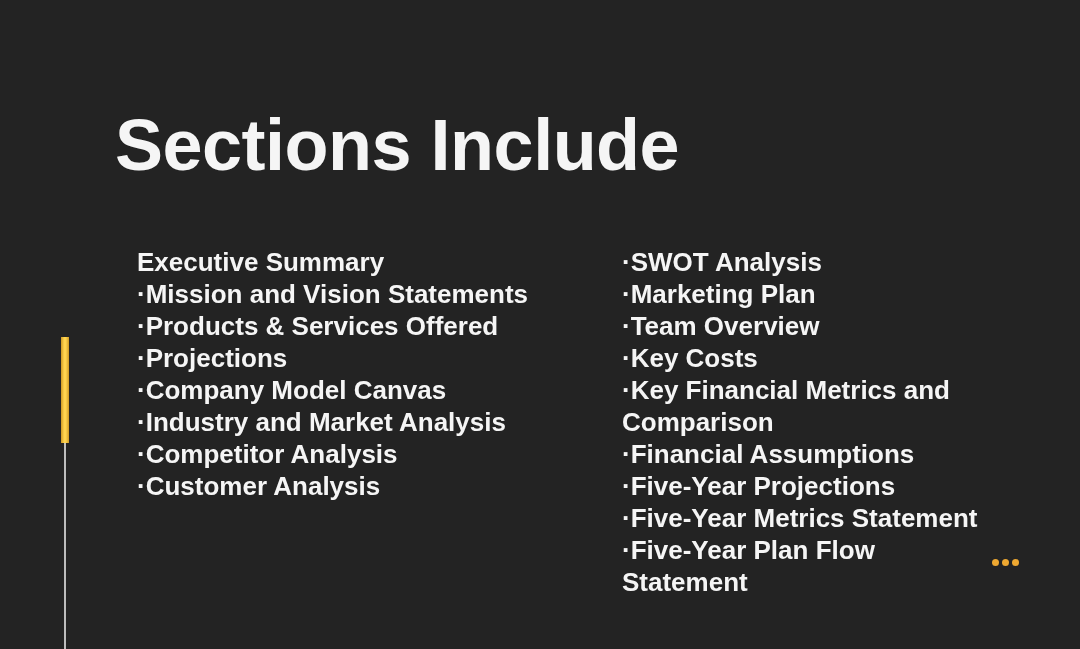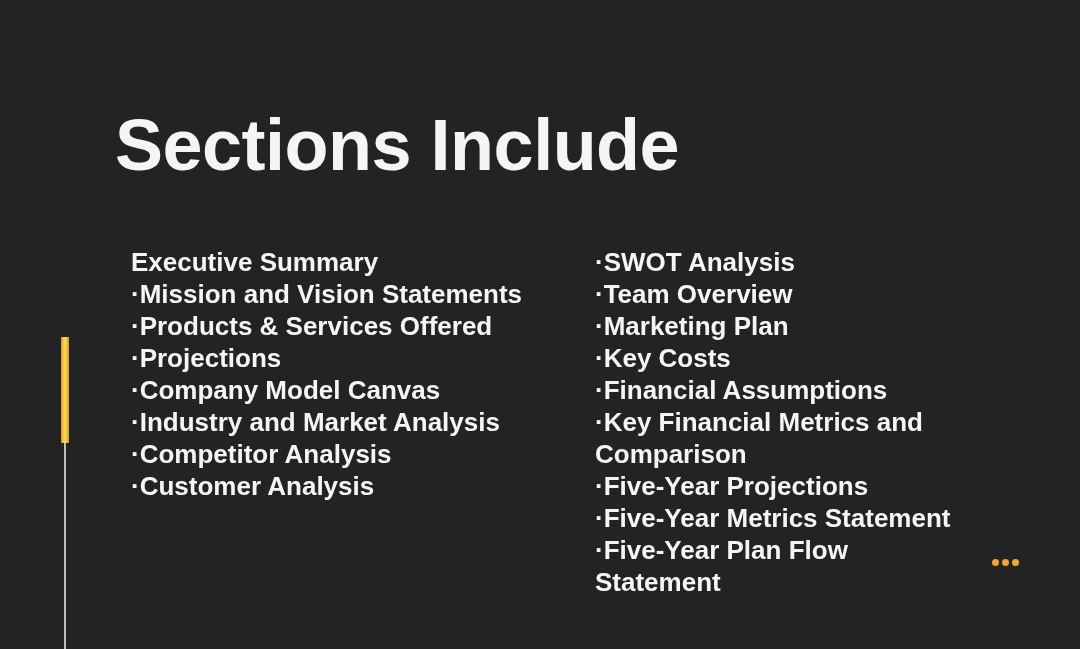--- a/index.html
+++ b/index.html
@@ -32,25 +32,25 @@
   }
   .col {
     position: absolute;
     top: 246px;
     color: var(--text, #f5f5f5);
     font-size: 26px;
     font-weight: 700;
     line-height: 32px;
   }
   .col-left {
-    left: 131px;
+    left: 137px;
     width: 445px;
   }
   .col-right {
-    left: 595px;
+    left: 622px;
     width: 400px;
   }
   .li {
     white-space: pre-line; 
   }
   .accent-bar {
     position: absolute;
     left: 61px;
     top: 337px;
     width: 8px;
@@ -99,26 +99,26 @@
     <div class="li">·Products &amp; Services Offered</div>
     <div class="li">·Projections</div>
     <div class="li">·Company Model Canvas</div>
     <div class="li">·Industry and Market Analysis</div>
     <div class="li">·Competitor Analysis</div>
     <div class="li">·Customer Analysis</div>
   </div>
 
   <div class="col col-right">
     <div class="li">·SWOT Analysis</div>
+    <div class="li">·Marketing Plan</div>
     <div class="li">·Team Overview</div>
-    <div class="li">·Marketing Plan</div>
     <div class="li">·Key Costs</div>
-    <div class="li">·Financial Assumptions</div>
     <div class="li">·Key Financial Metrics and
 Comparison</div>
+    <div class="li">·Financial Assumptions</div>
     <div class="li">·Five-Year Projections</div>
     <div class="li">·Five-Year Metrics Statement</div>
     <div class="li">·Five-Year Plan Flow
 Statement</div>
   </div>
 
   <div class="dots">
     <span class="dot"></span>
     <span class="dot"></span>
     <span class="dot"></span>

